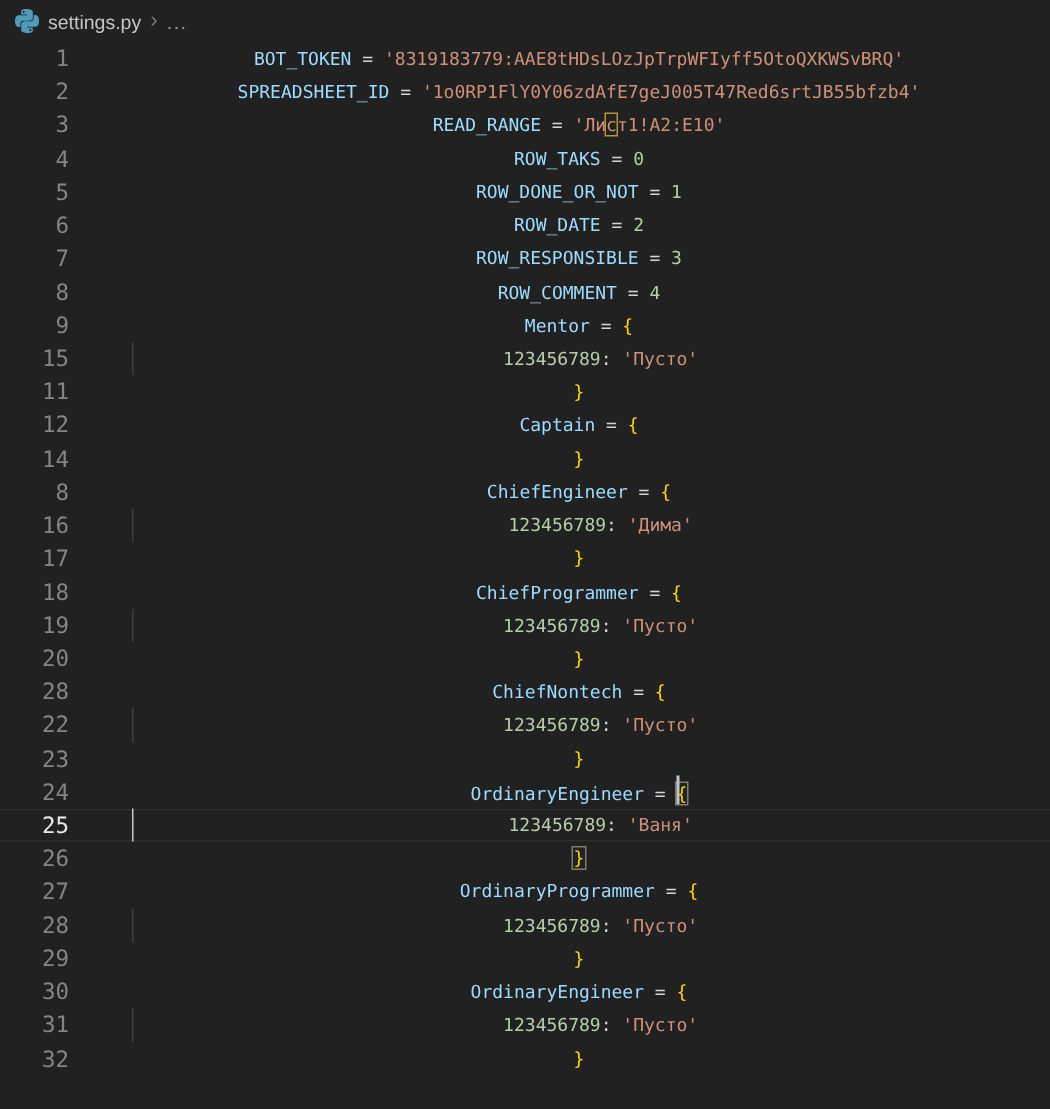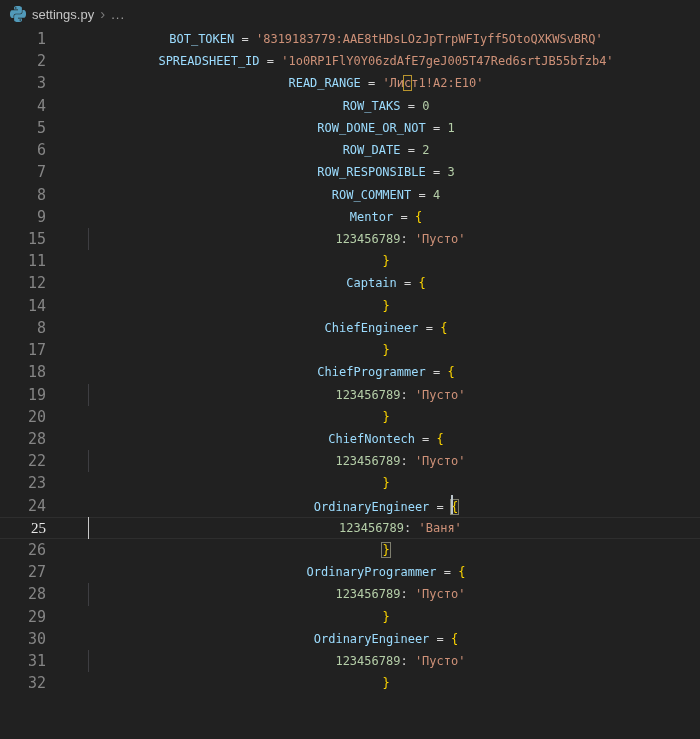--- a/index.html
+++ b/index.html
@@ -19,21 +19,21 @@
   .crumb-sep{color:#7a7a7a;font-size:15px;line-height:1;transform:translateY(-1px);}
   .crumb-more{color:#9d9d9d;letter-spacing:1px;cursor:pointer;}
   .editor{position:relative;}
   .line{display:flex;height:22.22px;line-height:22.22px;position:relative;}
   .line.active{box-shadow:inset 0 1px 0 var(--lineBorder,#2e2e2e), inset 0 -1px 0 var(--lineBorder,#2e2e2e);}
   .gutter{
     width:46px;flex:none;text-align:right;
     font-size:15px;color:var(--gutter,#858585);
     user-select:none;
   }
-  .gutter.gutter-active{color:var(--gutterActive,#e8e8e8);font-family:Liberation Serif, serif;}
+  .gutter.gutter-active{color:var(--gutterActive,#e8e8e8);}
   .code{
     position:relative;flex:1;padding-left:26px;
     white-space:pre;font-size:12px;color:#d4d4d4;text-align:center;
   }
   .guide{position:absolute;left:42px;top:0;bottom:0;width:1px;background:var(--guide,#3e3e42);}
   .guide.guide-active{background:var(--guideActive,#c8c8c8);}
   .tok-var{color:var(--var,#9cdcfe);}
   .tok-op{color:var(--op,#d4d4d4);}
   .tok-str{color:var(--str,#ce9178);}
   .tok-num{color:var(--num,#b5cea8);}
@@ -112,20 +112,24 @@
       </div>
       <div class="line">
         <div class="gutter">14</div>
         <div class="code"><span class="tok-brace">}</span></div>
       </div>
       <div class="line">
         <div class="gutter">8</div>
         <div class="code"><span class="tok-var">ChiefEngineer</span><span class="tok-op"> = </span><span class="tok-brace">{</span></div>
       </div>
       <div class="line">
+        <div class="gutter">16</div>
+        <div class="code"><span class="guide"></span><span class="tok-num">    123456789</span><span class="tok-op">: </span><span class="tok-str">'Дима'</span></div>
+      </div>
+      <div class="line">
         <div class="gutter">17</div>
         <div class="code"><span class="tok-brace">}</span></div>
       </div>
       <div class="line">
         <div class="gutter">18</div>
         <div class="code"><span class="tok-var">ChiefProgrammer</span><span class="tok-op"> = </span><span class="tok-brace">{</span></div>
       </div>
       <div class="line">
         <div class="gutter">19</div>
         <div class="code"><span class="guide"></span><span class="tok-num">    123456789</span><span class="tok-op">: </span><span class="tok-str">'Пусто'</span></div>

